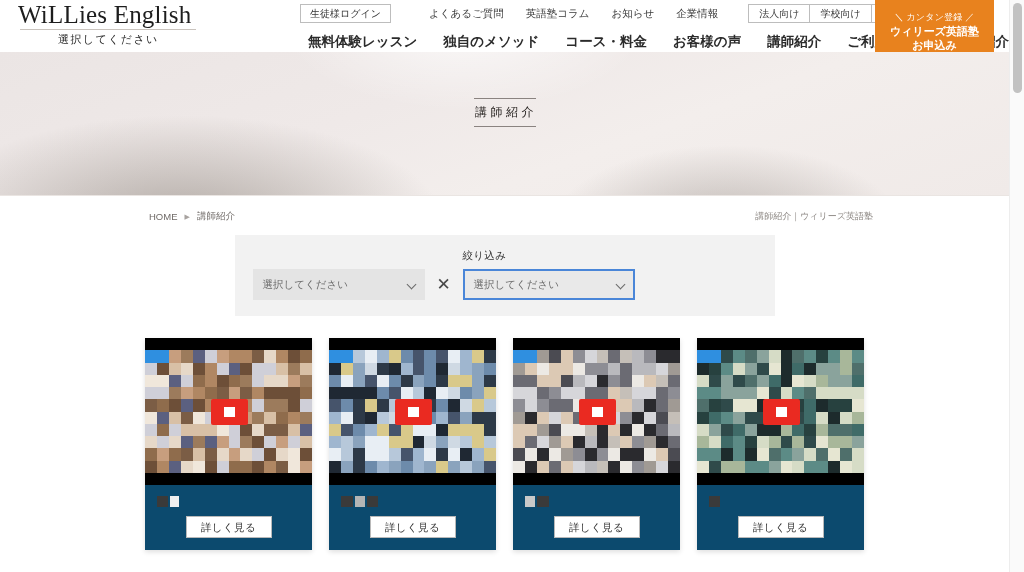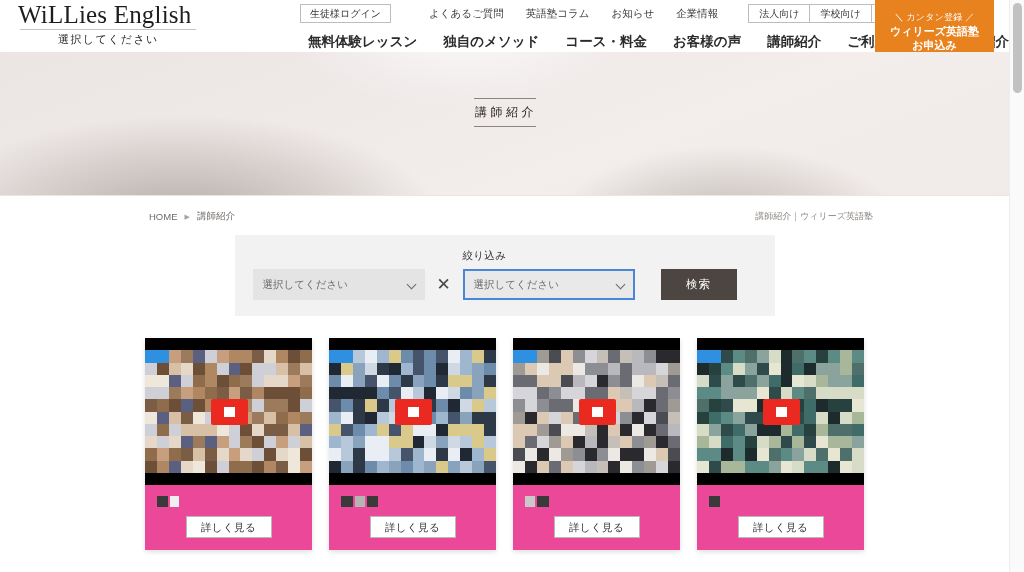--- a/index.html
+++ b/index.html
@@ -245,21 +245,21 @@
 
   
   .cards {
     display: flex;
     justify-content: center;
     gap: 17px;
     margin-top: 22px;
   }
   .card {
     width: 167px;
-    background: #ec4899;
+    background: #0c4a6e;
     box-shadow: 0 2px 5px rgba(0,0,0,.13);
     padding-bottom: 12px;
   }
   .thumb {
     position: relative;
     width: 167px; height: 147px;
     background: #000;
     overflow: hidden;
   }
   .pix { position: absolute; inset: 0; display: grid; }
@@ -390,21 +390,20 @@
       <div class="x-mark">✕</div>
 
       <div class="field">
         <div class="field-label">絞り込み</div>
         <div class="select focused">
           <span>選択してください</span>
           <span class="caret"></span>
         </div>
       </div>
 
-      <button class="search-btn">検索</button>
     </div>
   </div>
 
   <div class="cards">
 
     <div class="card">
       <div class="thumb">
         <div class="pix" id="pix0" style="grid-template-columns: repeat(14, 1fr); grid-template-rows: repeat(12, 1fr);">
               <i style="background: rgb(0, 0, 0);"></i>
               <i style="background: rgb(0, 0, 0);"></i>

